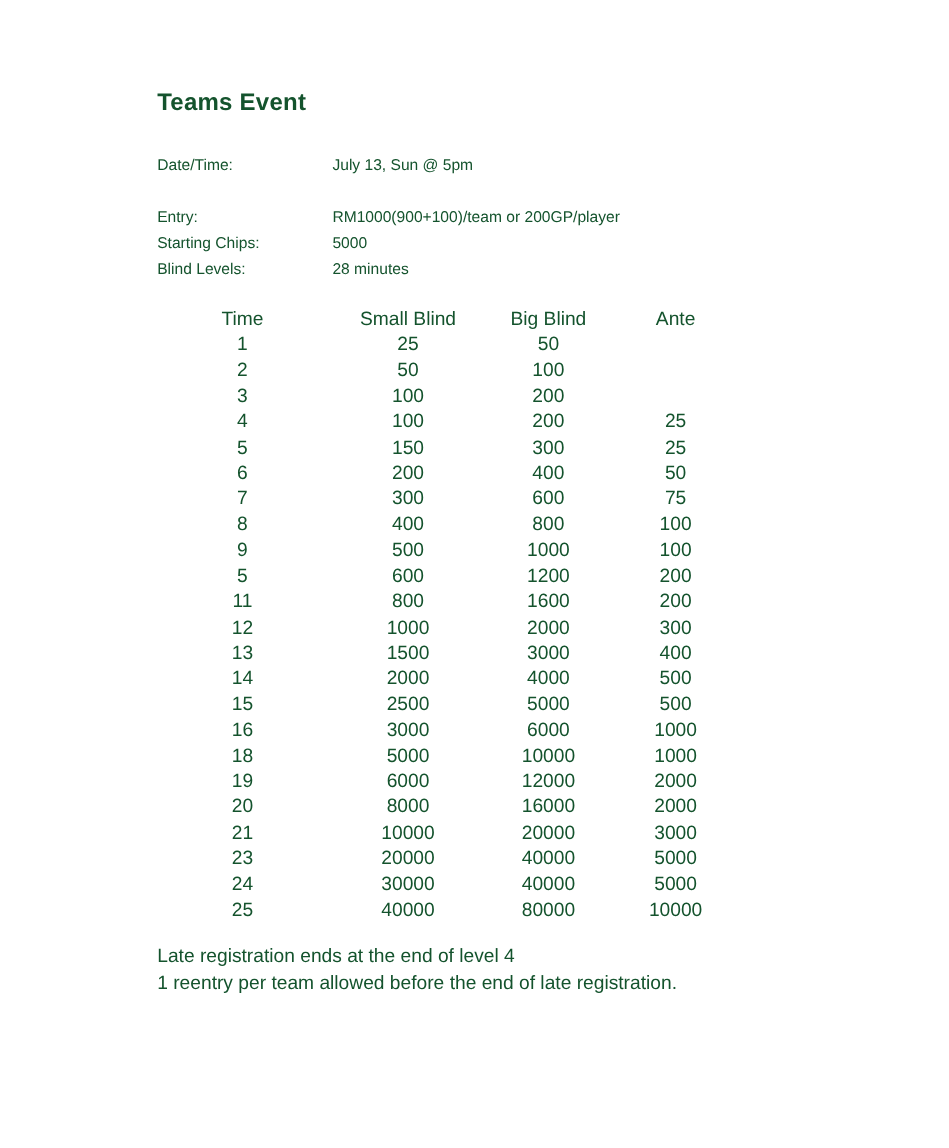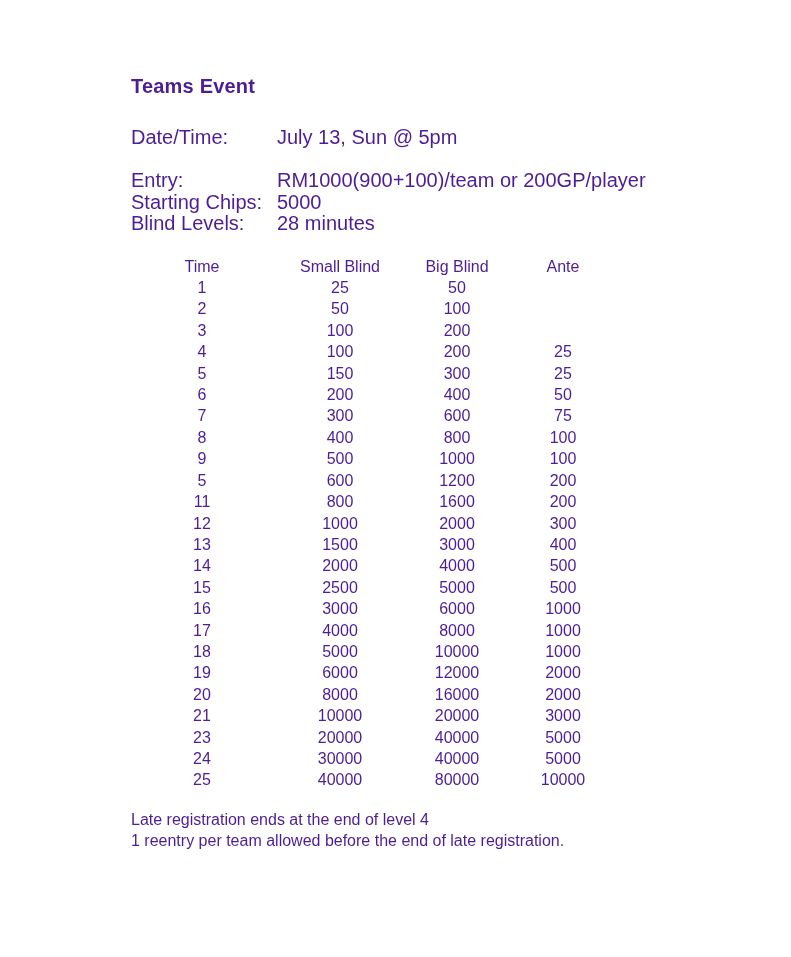--- a/index.html
+++ b/index.html
@@ -7,35 +7,35 @@
     margin: 0;
     padding: 0;
     background: #ffffff;
   }
   .page {
     position: relative;
     width: 791px;
     height: 957px;
     background: #ffffff;
     font-family: "Liberation Sans", sans-serif;
-    color: #4c1d95;
+    color: #14532d;
     overflow: hidden;
   }
   .content {
     padding: 75px 40px 0 131px;
   }
   .doc-title {
     font-size: 20px;
     font-weight: bold;
     margin: 0;
     line-height: 23px;
     letter-spacing: 0.2px;
   }
   .info-block {
-    font-size: 20px;
+    font-size: 13px;
     line-height: 21.4px;
   }
   .info-primary { margin-top: 29px; }
   .info-secondary { margin-top: 22px; }
   .info-row { display: flex; }
   .info-label {
     flex: 0 0 146px;
     width: 146px;
   }
   .blind-table {
@@ -195,26 +195,20 @@
             <td>5000</td>
             <td>500</td>
           </tr>
           <tr>
             <td>16</td>
             <td>3000</td>
             <td>6000</td>
             <td>1000</td>
           </tr>
           <tr>
-            <td>17</td>
-            <td>4000</td>
-            <td>8000</td>
-            <td>1000</td>
-          </tr>
-          <tr>
             <td>18</td>
             <td>5000</td>
             <td>10000</td>
             <td>1000</td>
           </tr>
           <tr>
             <td>19</td>
             <td>6000</td>
             <td>12000</td>
             <td>2000</td>

